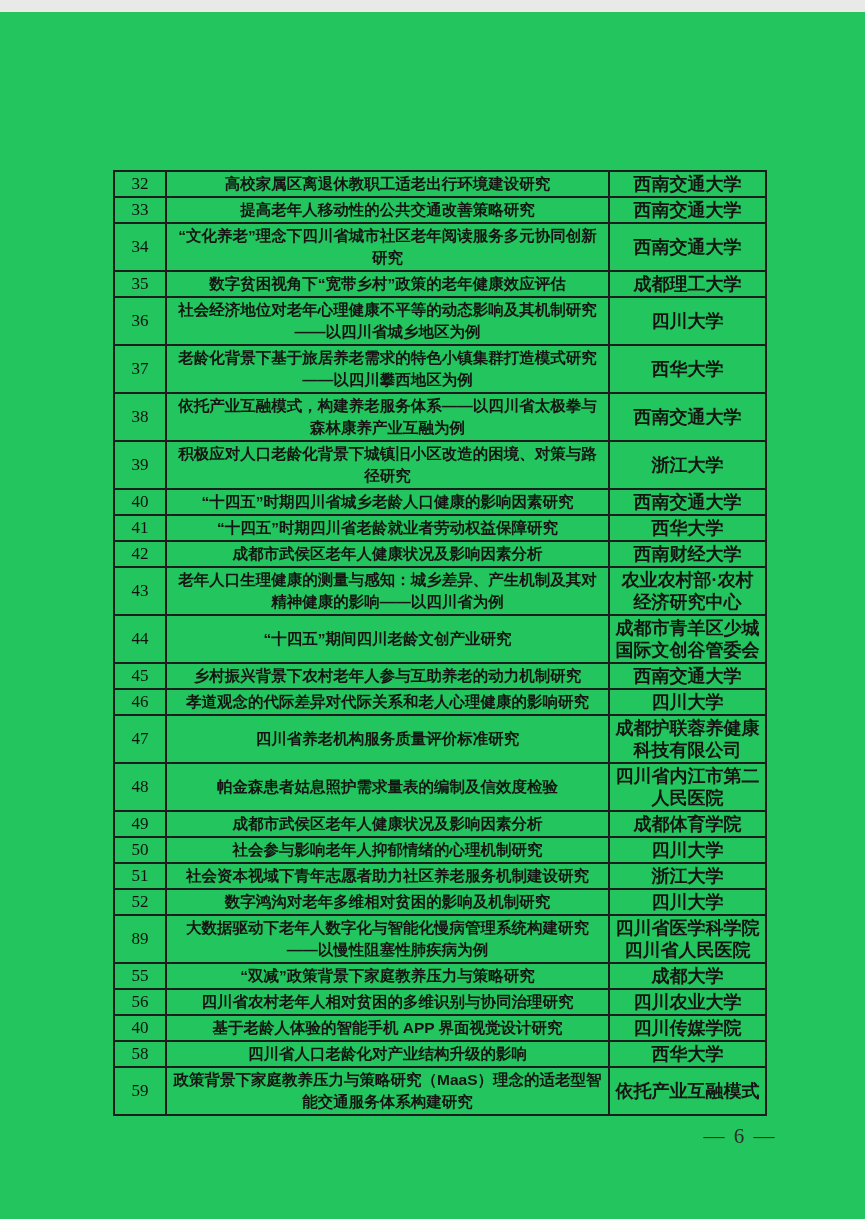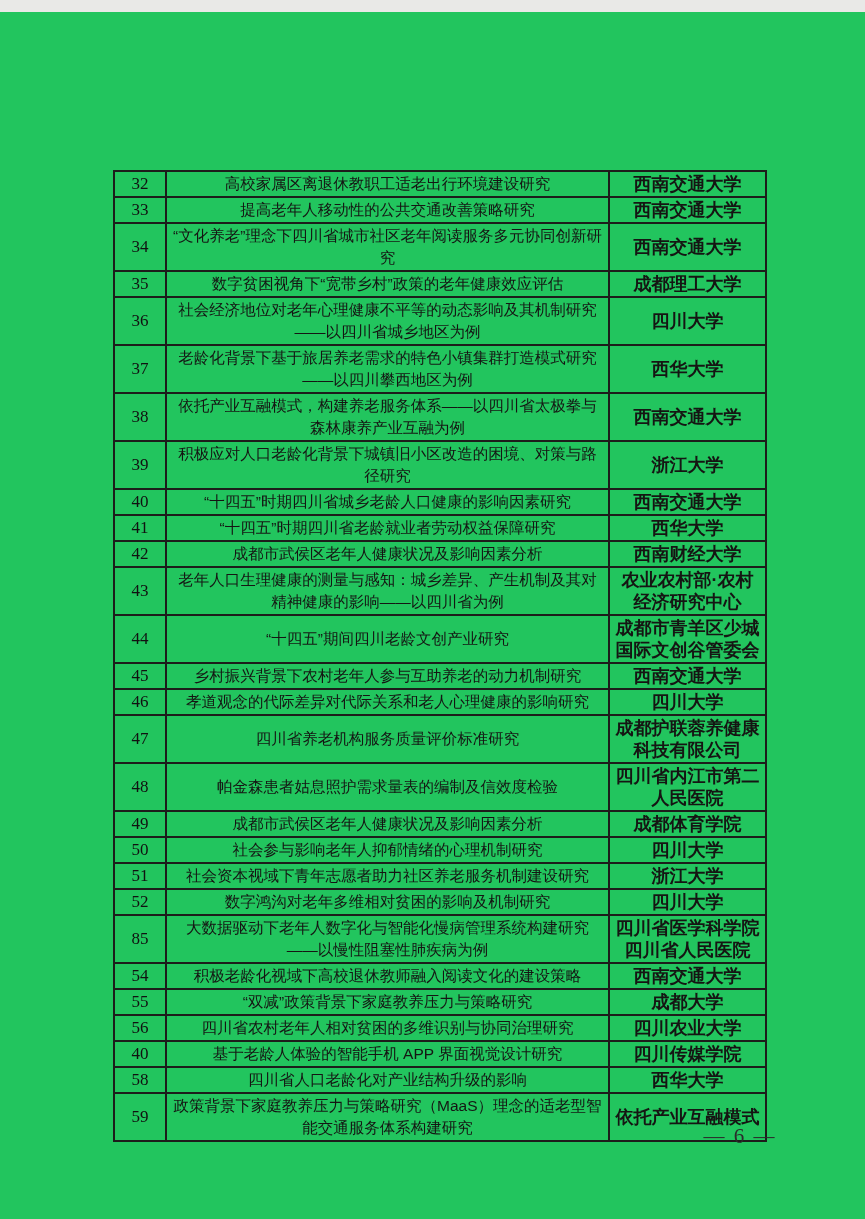--- a/index.html
+++ b/index.html
@@ -30,21 +30,21 @@
     padding: 1px 4px;
   }
   td.num-cell {
     font-family: "Liberation Serif", serif;
     font-size: 17px;
     font-weight: normal;
     color: #111;
   }
   td.title-cell {
     font-size: 15.5px;
-    font-weight: normal;
+    font-weight: bold;
     color: #151513;
   }
   td.inst-cell {
     font-size: 18px;
     font-weight: bold;
     color: #151513;
   }
   .page-footer {
     position: absolute;
     left: 695px;
@@ -169,28 +169,23 @@
           <td class="num-cell">51</td>
           <td class="title-cell">社会资本视域下青年志愿者助力社区养老服务机制建设研究</td>
           <td class="inst-cell">浙江大学</td>
         </tr>
         <tr>
           <td class="num-cell">52</td>
           <td class="title-cell">数字鸿沟对老年多维相对贫困的影响及机制研究</td>
           <td class="inst-cell">四川大学</td>
         </tr>
         <tr>
-          <td class="num-cell">85</td>
+          <td class="num-cell">89</td>
           <td class="title-cell">大数据驱动下老年人数字化与智能化慢病管理系统构建研究——以慢性阻塞性肺疾病为例</td>
           <td class="inst-cell">四川省医学科学院四川省人民医院</td>
-        </tr>
-        <tr>
-          <td class="num-cell">54</td>
-          <td class="title-cell">积极老龄化视域下高校退休教师融入阅读文化的建设策略</td>
-          <td class="inst-cell">西南交通大学</td>
         </tr>
         <tr>
           <td class="num-cell">55</td>
           <td class="title-cell">“双减”政策背景下家庭教养压力与策略研究</td>
           <td class="inst-cell">成都大学</td>
         </tr>
         <tr>
           <td class="num-cell">56</td>
           <td class="title-cell">四川省农村老年人相对贫困的多维识别与协同治理研究</td>
           <td class="inst-cell">四川农业大学</td>

